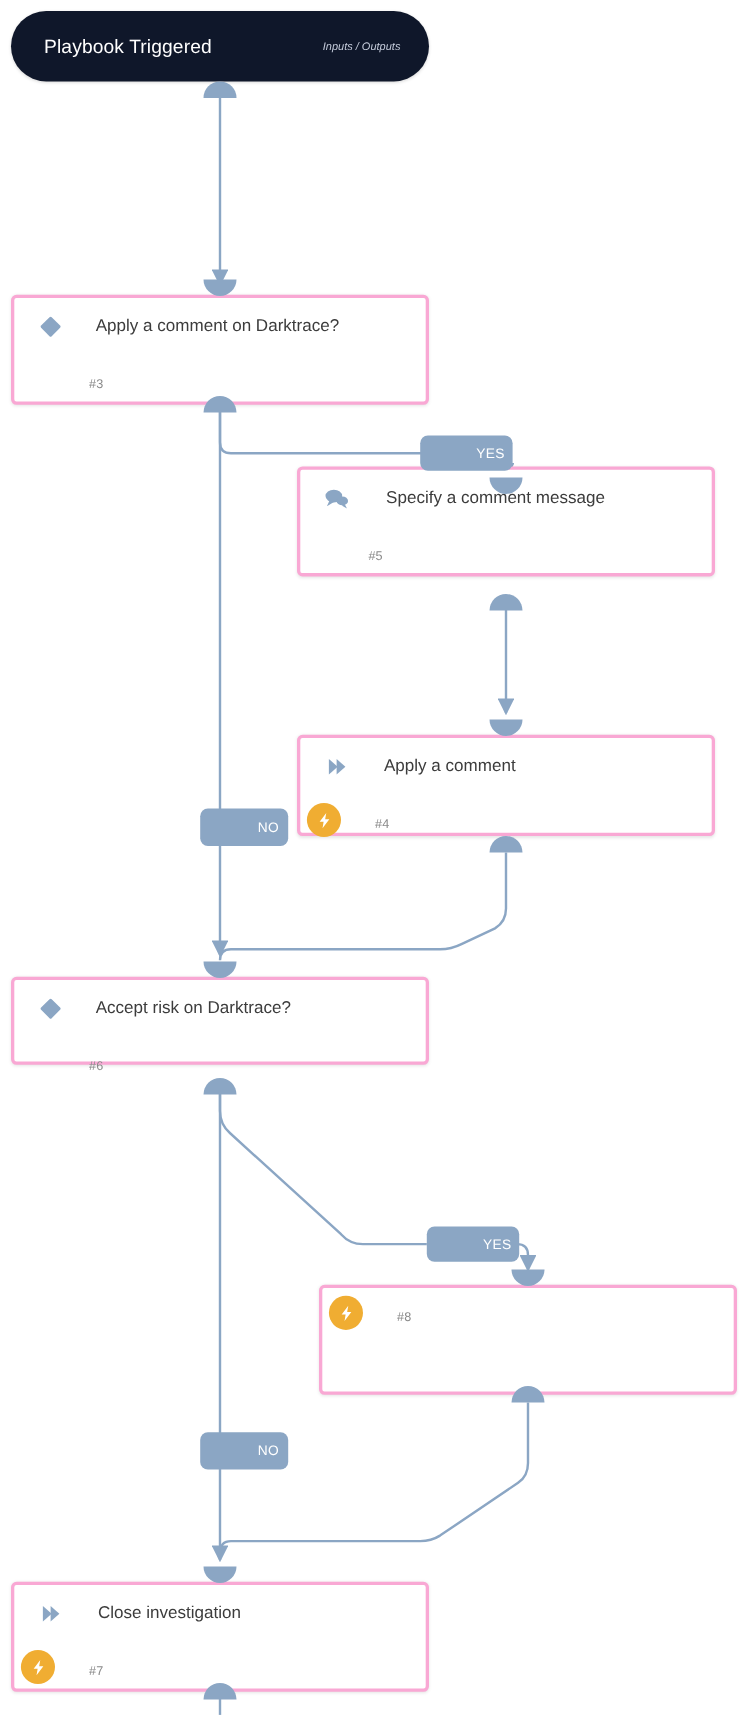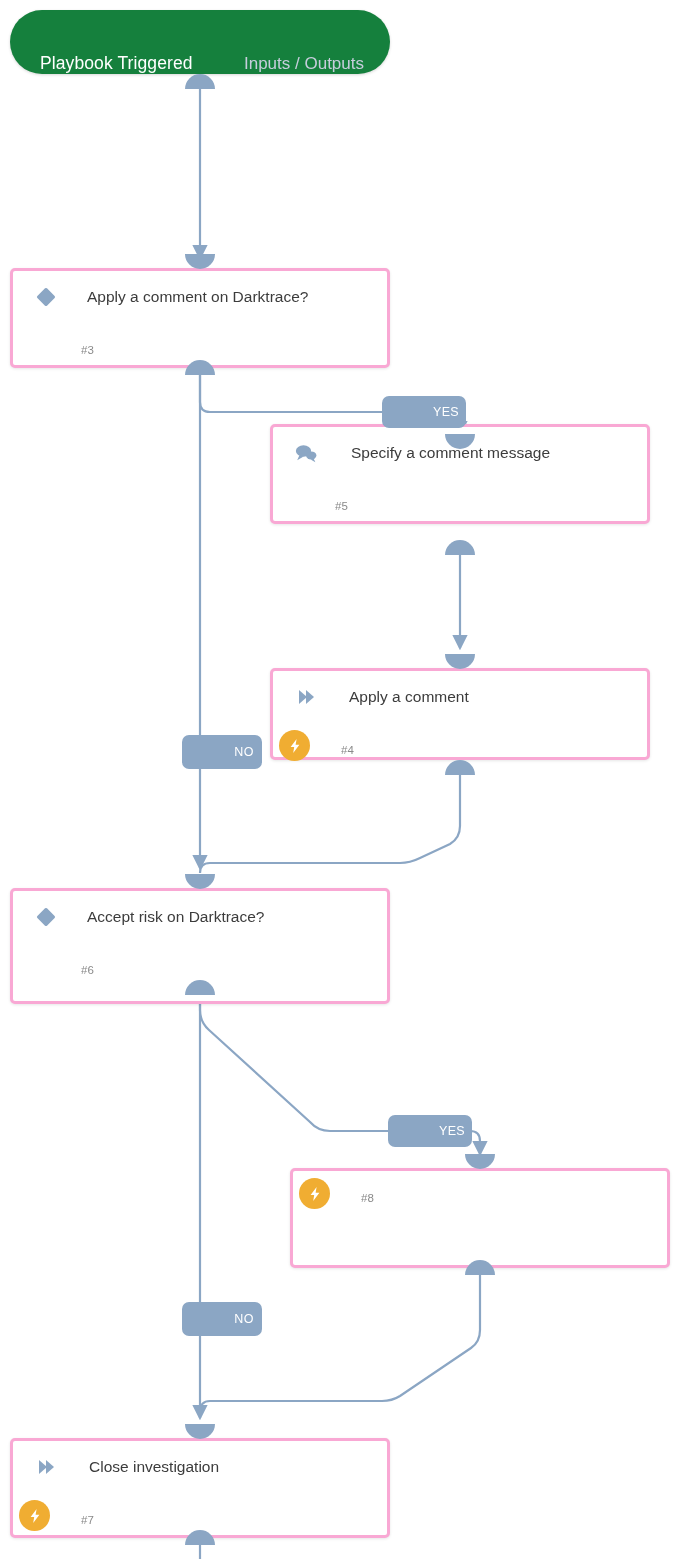--- a/index.html
+++ b/index.html
@@ -24,38 +24,39 @@
     top: 0;
     width: 680px;
     height: 1559px;
     pointer-events: none;
   }
 
   
   .trigger {
     position: absolute;
     box-sizing: border-box;
-    background: #15803d;
+    background: #0f172a;
     border-radius: 36px;
     display: flex;
-    align-items: flex-end;
+    align-items: center;
     padding: 0 26px 0 30px;
     box-shadow: 0 1px 3px rgba(0,0,0,0.16);
   }
   .trigger-title {
     color: #ffffff;
     font-size: 17.5px;
     letter-spacing: 0.1px;
     white-space: nowrap;
   }
   .trigger-io {
     margin-left: auto;
     color: #c6cddc;
-    font-size: 17px;
+    font-size: 10px;
     white-space: nowrap;
+    font-style: italic;
   }
 
   
   .node {
     position: absolute;
     box-sizing: border-box;
     background: #ffffff;
     border: 3px solid #f9a8d4;
     border-radius: 5px;
     box-shadow: 0 1px 3px rgba(0,0,0,0.10);
@@ -234,21 +235,21 @@
         </svg>
       </span>
       <span class="node-id">#4</span>
     </div>
   </div>
   <div class="port top" style="left:445px; top:654px;"></div>
   <div class="port bottom" style="left:445px; top:760px;"></div>
 
   <div class="branch-label" style="left:182px; top:735px; width:36px; height:34px;">NO</div>
 
-  <div class="node decision" style="left:10px; top:888px; width:380px; height:116px;text-align:center;">
+  <div class="node decision" style="left:10px; top:888px; width:380px; height:80px;text-align:center;">
     <div class="node-head">
       <span class="node-icon">
         <svg width="22" height="22" viewBox="0 0 22 22">
           <rect x="4.2" y="4.2" width="13.6" height="13.6" rx="1.4" transform="rotate(45 11 11)" fill="#8ba6c4"></rect>
         </svg>
       </span>
       <span class="node-title">Accept risk on Darktrace?</span>
     </div>
     <div class="node-foot">
       <span class="node-id">#6</span>

